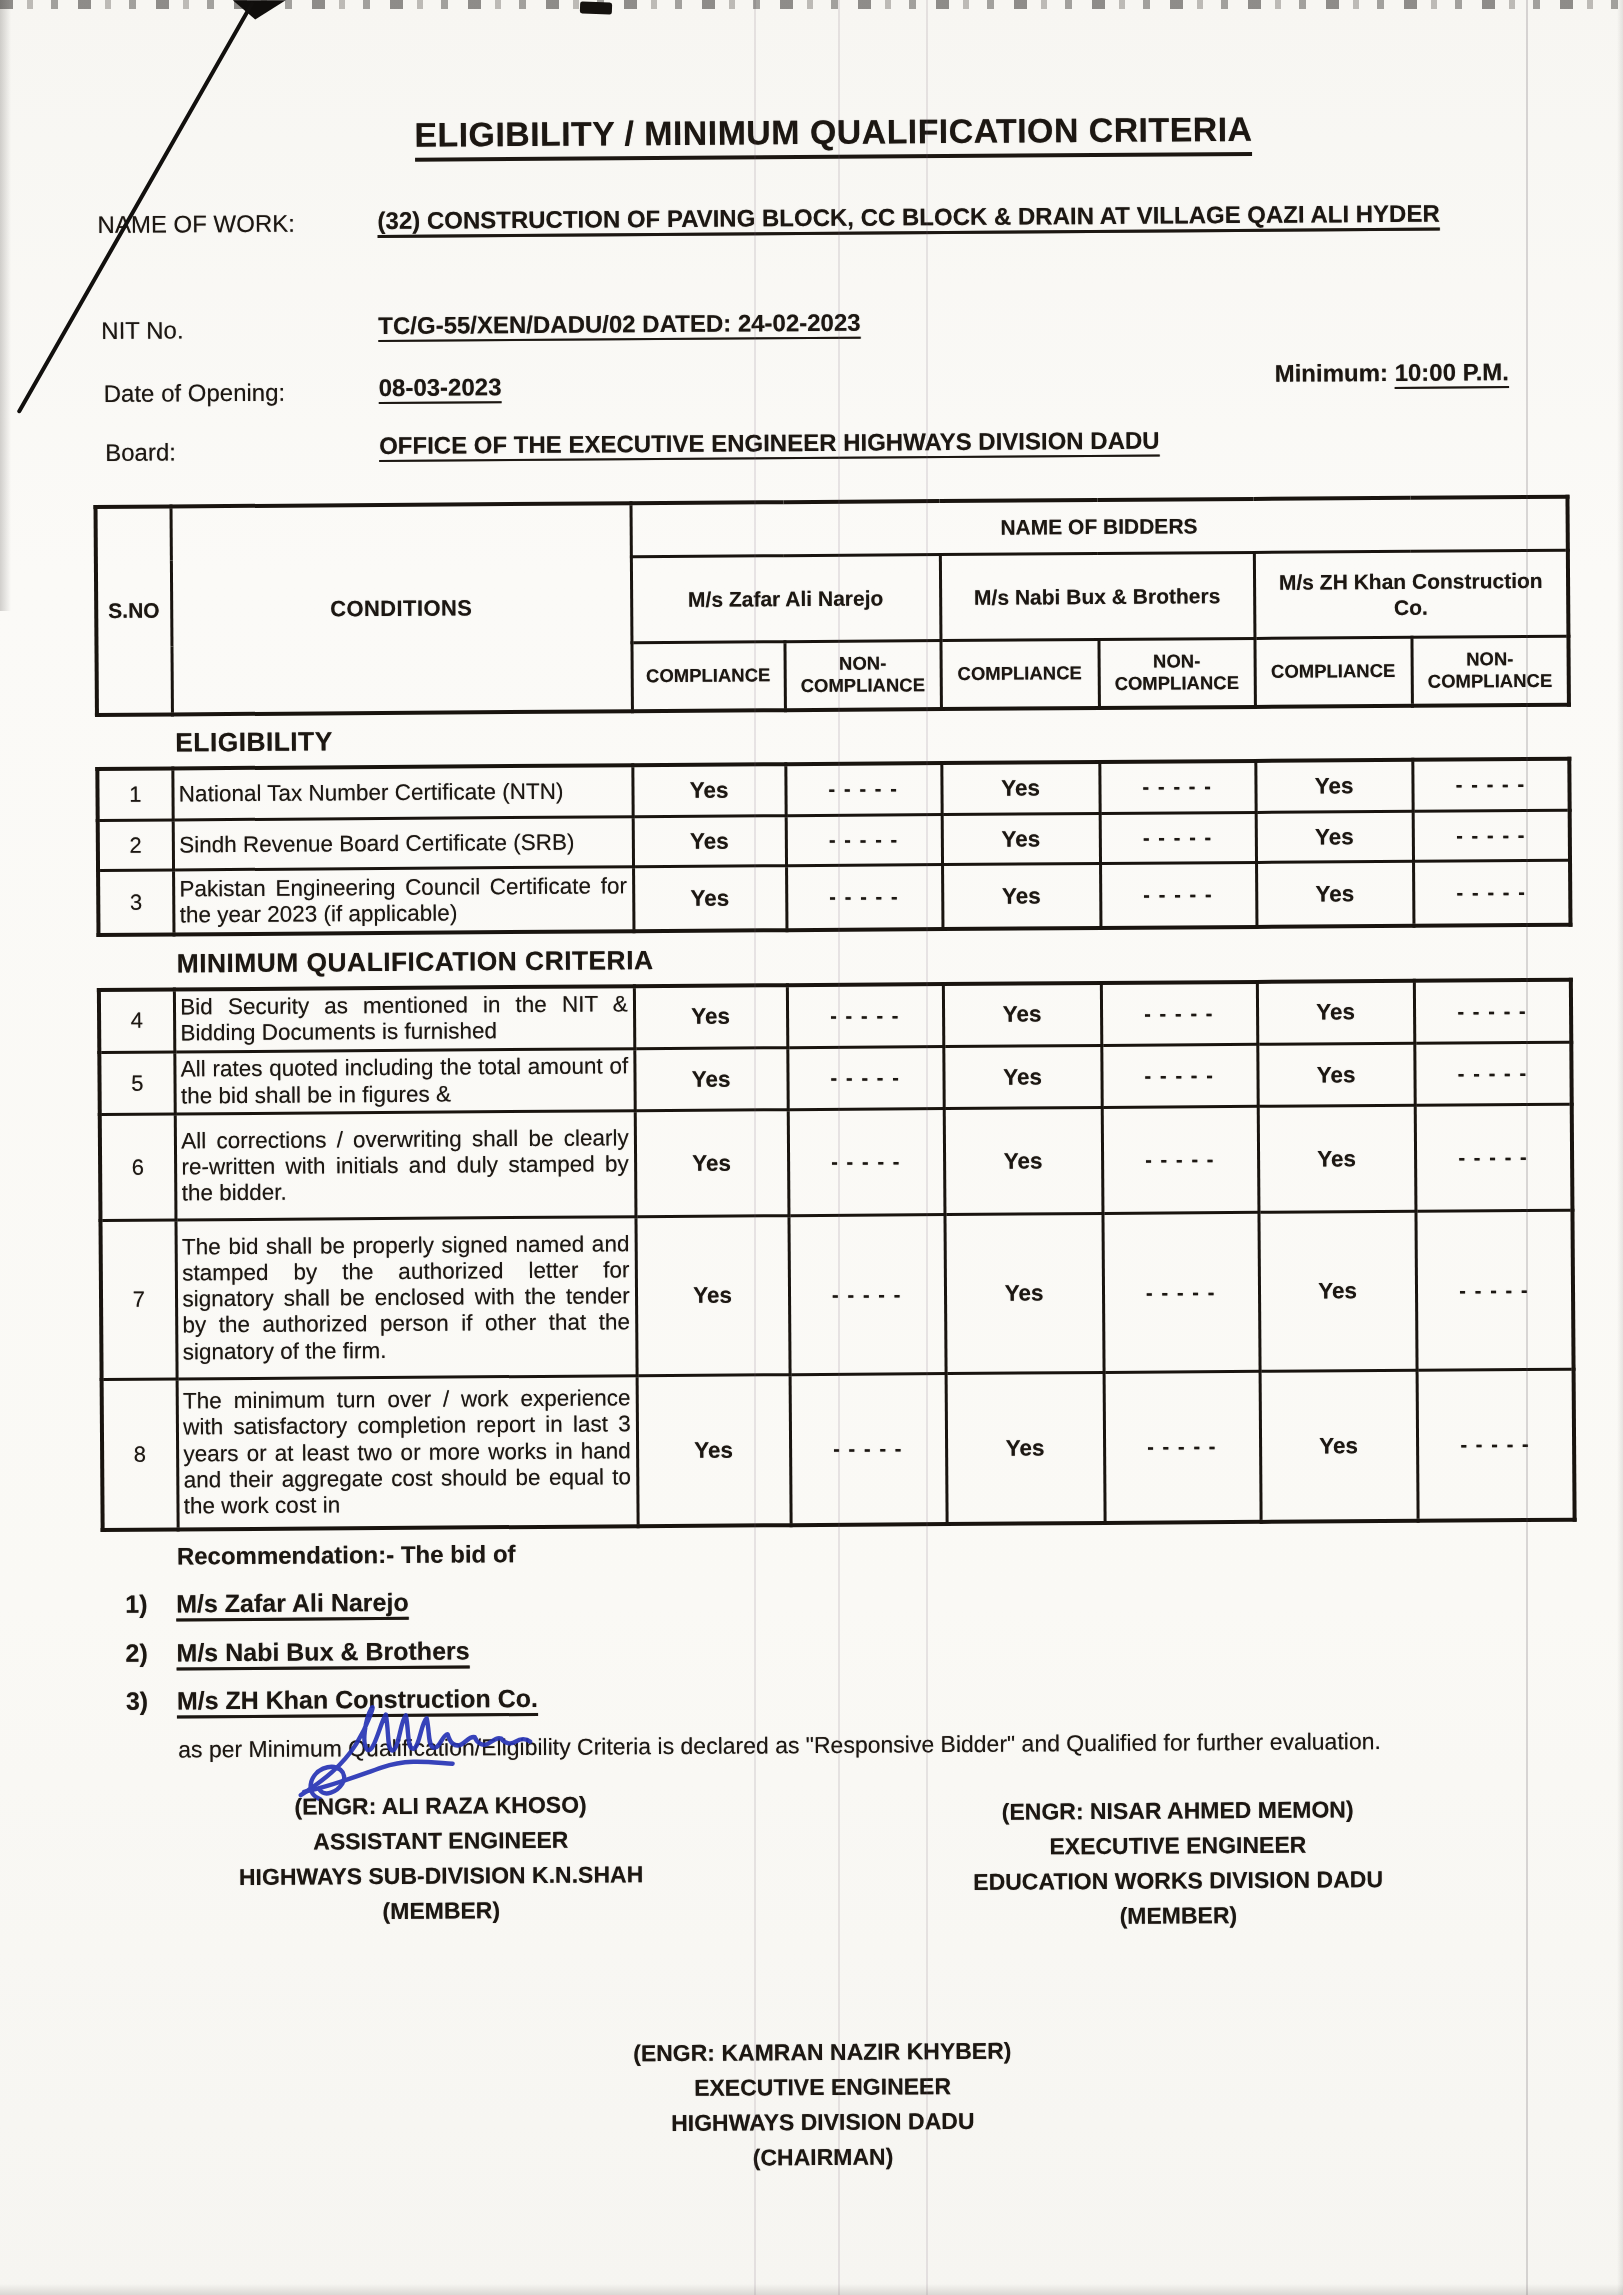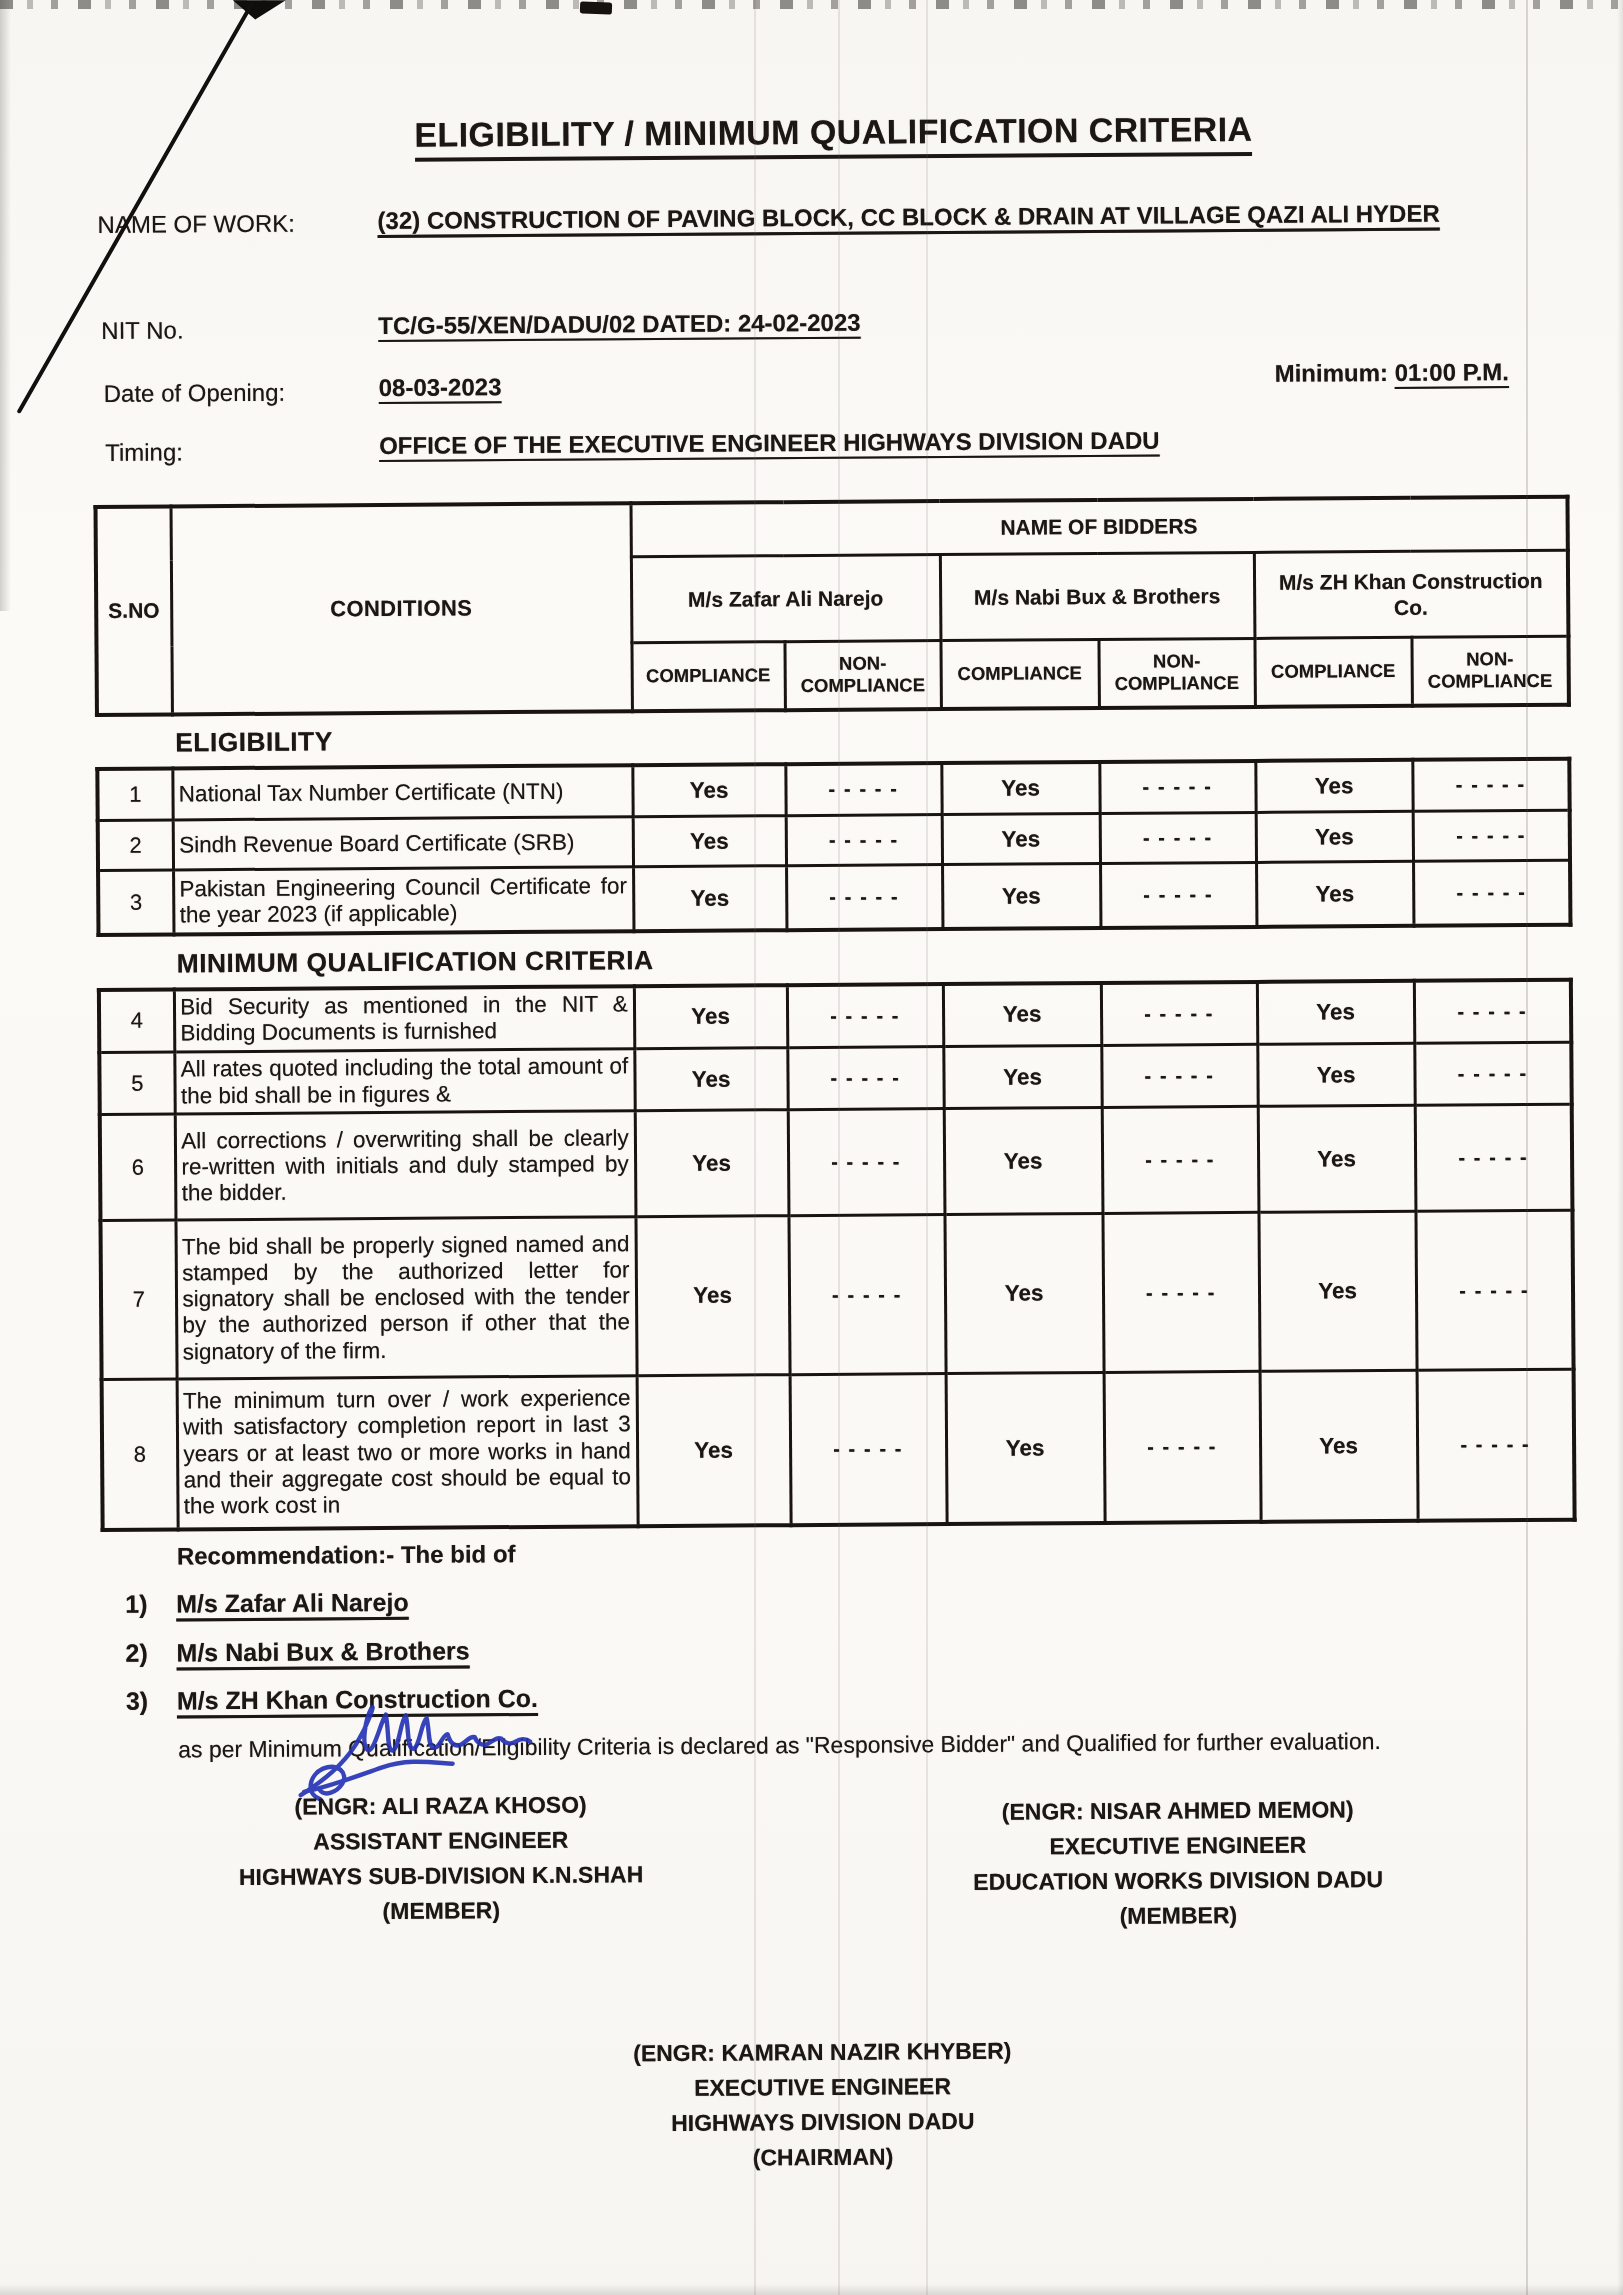--- a/index.html
+++ b/index.html
@@ -91,24 +91,24 @@
     <div class="meta-label" style="left:104px; top:206px;">NAME OF WORK:</div>
     <div class="meta-value work-value" style="left:384px; top:193px;">(32) CONSTRUCTION OF PAVING BLOCK, CC BLOCK &amp; DRAIN AT VILLAGE QAZI ALI HYDER</div>
 
     <div class="meta-label" style="left:107px; top:312px;">NIT No.</div>
     <div class="meta-value" style="left:384px; top:309px;">TC/G-55/XEN/DADU/02 DATED: 24-02-2023</div>
 
     <div class="meta-label" style="left:109px; top:375px;">Date of Opening:</div>
     <div class="meta-value" style="left:384px; top:371px;">08-03-2023</div>
     <div class="timing-line">
       <span>Minimum:</span>
-      <span class="tv">01:00 P.M.</span>
-    </div>
-
-    <div class="meta-label" style="left:110px; top:434px;">Timing:</div>
+      <span class="tv">10:00 P.M.</span>
+    </div>
+
+    <div class="meta-label" style="left:110px; top:434px;">Board:</div>
     <div class="meta-value" style="left:384px; top:429px;">OFFICE OF THE EXECUTIVE ENGINEER HIGHWAYS DIVISION DADU</div>
 
     <div class="tablewrap">
 
       <table class="tbl">
         <colgroup>
             <col style="width:75px">
             <col style="width:460px">
             <col style="width:153px">
             <col style="width:156px">

